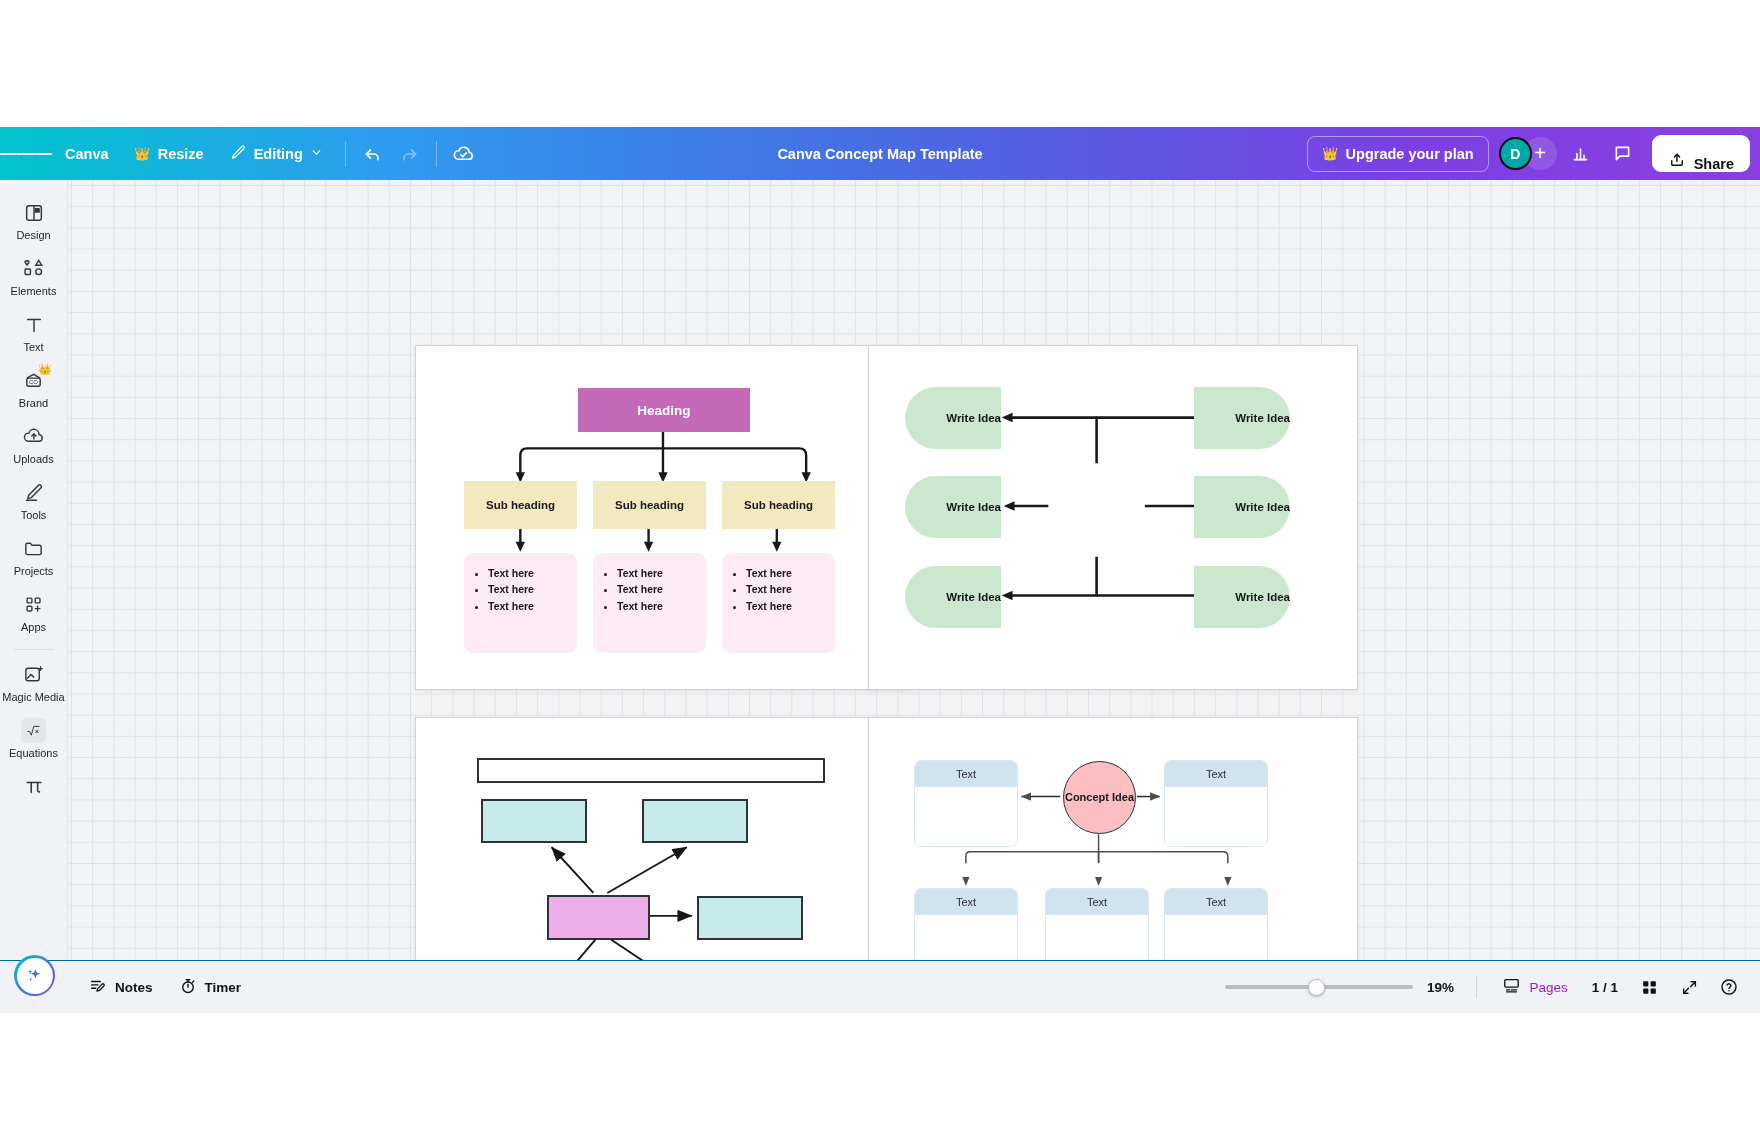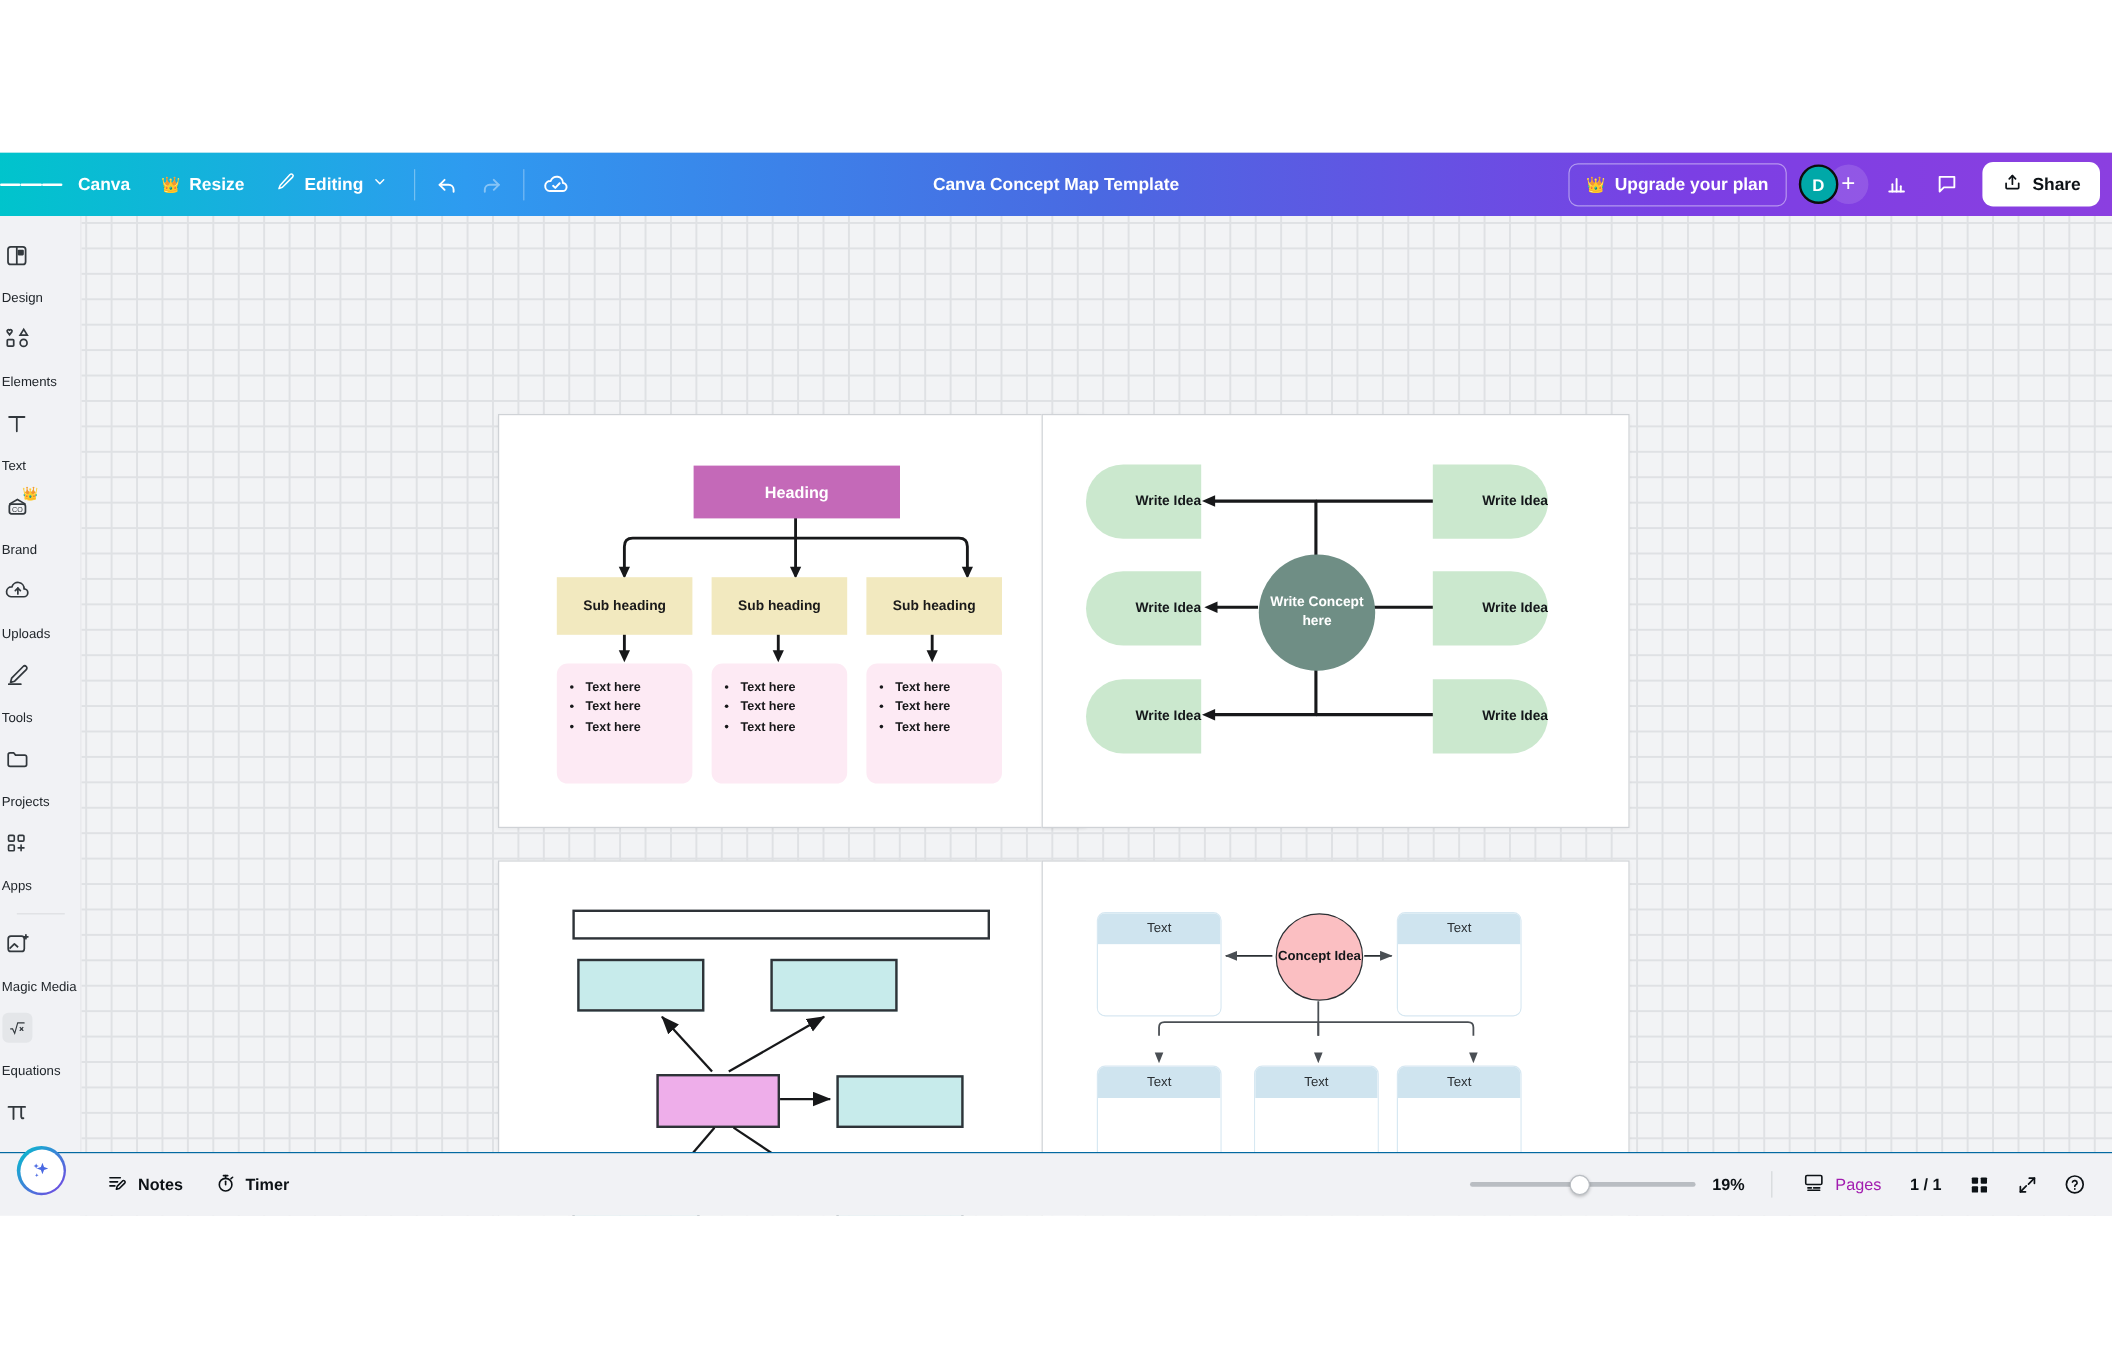--- a/index.html
+++ b/index.html
@@ -59,36 +59,36 @@
     font-size: 14px; font-weight: 700; color:#fff; cursor:pointer;
     position: relative; z-index: 2;
   }
   .addmember {
     width: 33px; height: 33px; border-radius: 50%;
     background: rgba(255,255,255,0.13);
     display:flex; align-items:center; justify-content:center;
     font-size: 20px; color:#fff; cursor:pointer; margin-left:-8px;
   }
   .share-btn {
-    display:flex; align-items:center; gap:8px;
+    display:flex; align-items:flex-end; gap:8px;
     height: 37px; padding: 0 16px; margin-left: 5px;
     background:#fff; color:#0d1216; border-radius: 9px;
     font-size: 14.5px; font-weight: 700; cursor:pointer;
   }
 
   
   .sidebar {
     position:absolute; left:0; top:53px; width: 68px; height: 833px;
     background: #f1f2f5; border-right: 1px solid #e3e5e8;
     display:flex; flex-direction: column; align-items:center;
     padding-top: 12px; overflow:hidden;
   }
   .sb-item {
     width: 64px; padding: 8px 0 5px; margin-bottom: 2px;
-    display:flex; flex-direction:column; gap: 19px;
+    display:flex; flex-direction:column; align-items:center; gap: 5px;
     cursor:pointer; border-radius: 8px; position: relative;
   }
   .sb-ico { width: 25px; height: 25px; display:flex; align-items:center; justify-content:center; position:relative; }
   .sb-label { font-size: 11px; color: #21262b; font-weight: 400; line-height: 1; }
   .sb-sep { width: 40px; height:1px; background:#dcdee1; margin: 9px 0 4px; }
   .crown-badge { position:absolute; top:-5px; right:-6px; font-size:11px; }
   .eq-box { background:#e4e6e9; border-radius:5px; padding:3px 5px; }
 
   .ai-fab {
     position:absolute; left: 14px; bottom: 17px;
@@ -512,23 +512,20 @@
         </g>
         <g fill="#17181a">
           <polygon points="133,72 144,67.2 144,76.8"></polygon>
           <polygon points="357,72 346,67.2 346,76.8"></polygon>
           <polygon points="133,251 144,246.2 144,255.8"></polygon>
           <polygon points="357,251 346,246.2 346,255.8"></polygon>
           <polygon points="135,161 146,156.2 146,165.8"></polygon>
           <polygon points="355,161 344,156.2 344,165.8"></polygon>
         </g>
       </svg>
-      <div class="cc-circle">
-        <span>Write Concept here</span>
-      </div>
       <div class="idea l y1">
           <span>Write Idea</span>
         </div>
       <div class="idea l y2">
           <span>Write Idea</span>
         </div>
       <div class="idea l y3">
           <span>Write Idea</span>
         </div>
       <div class="idea r y1">

